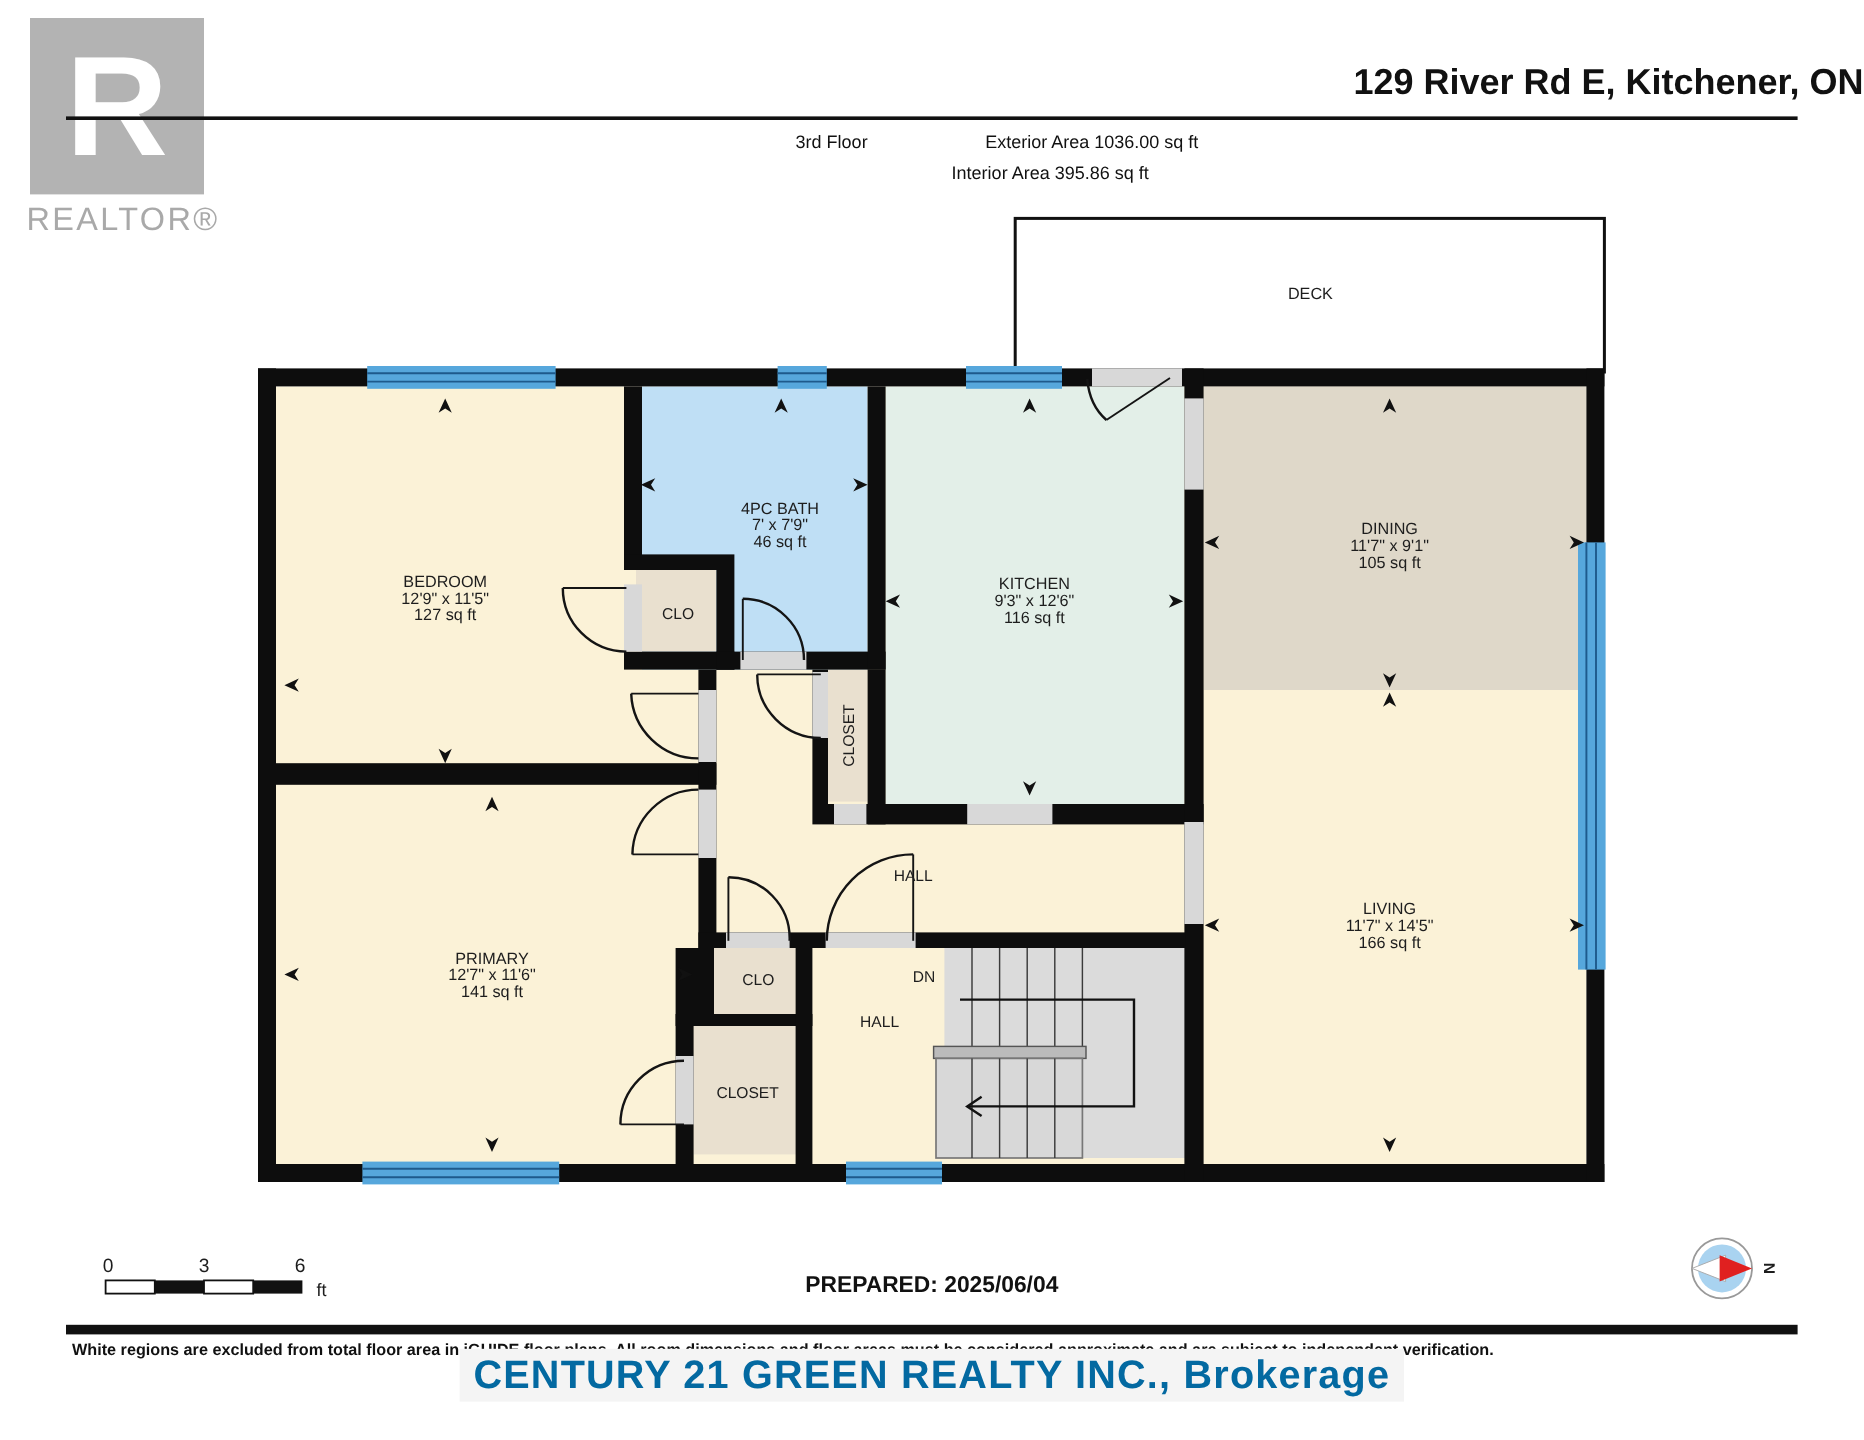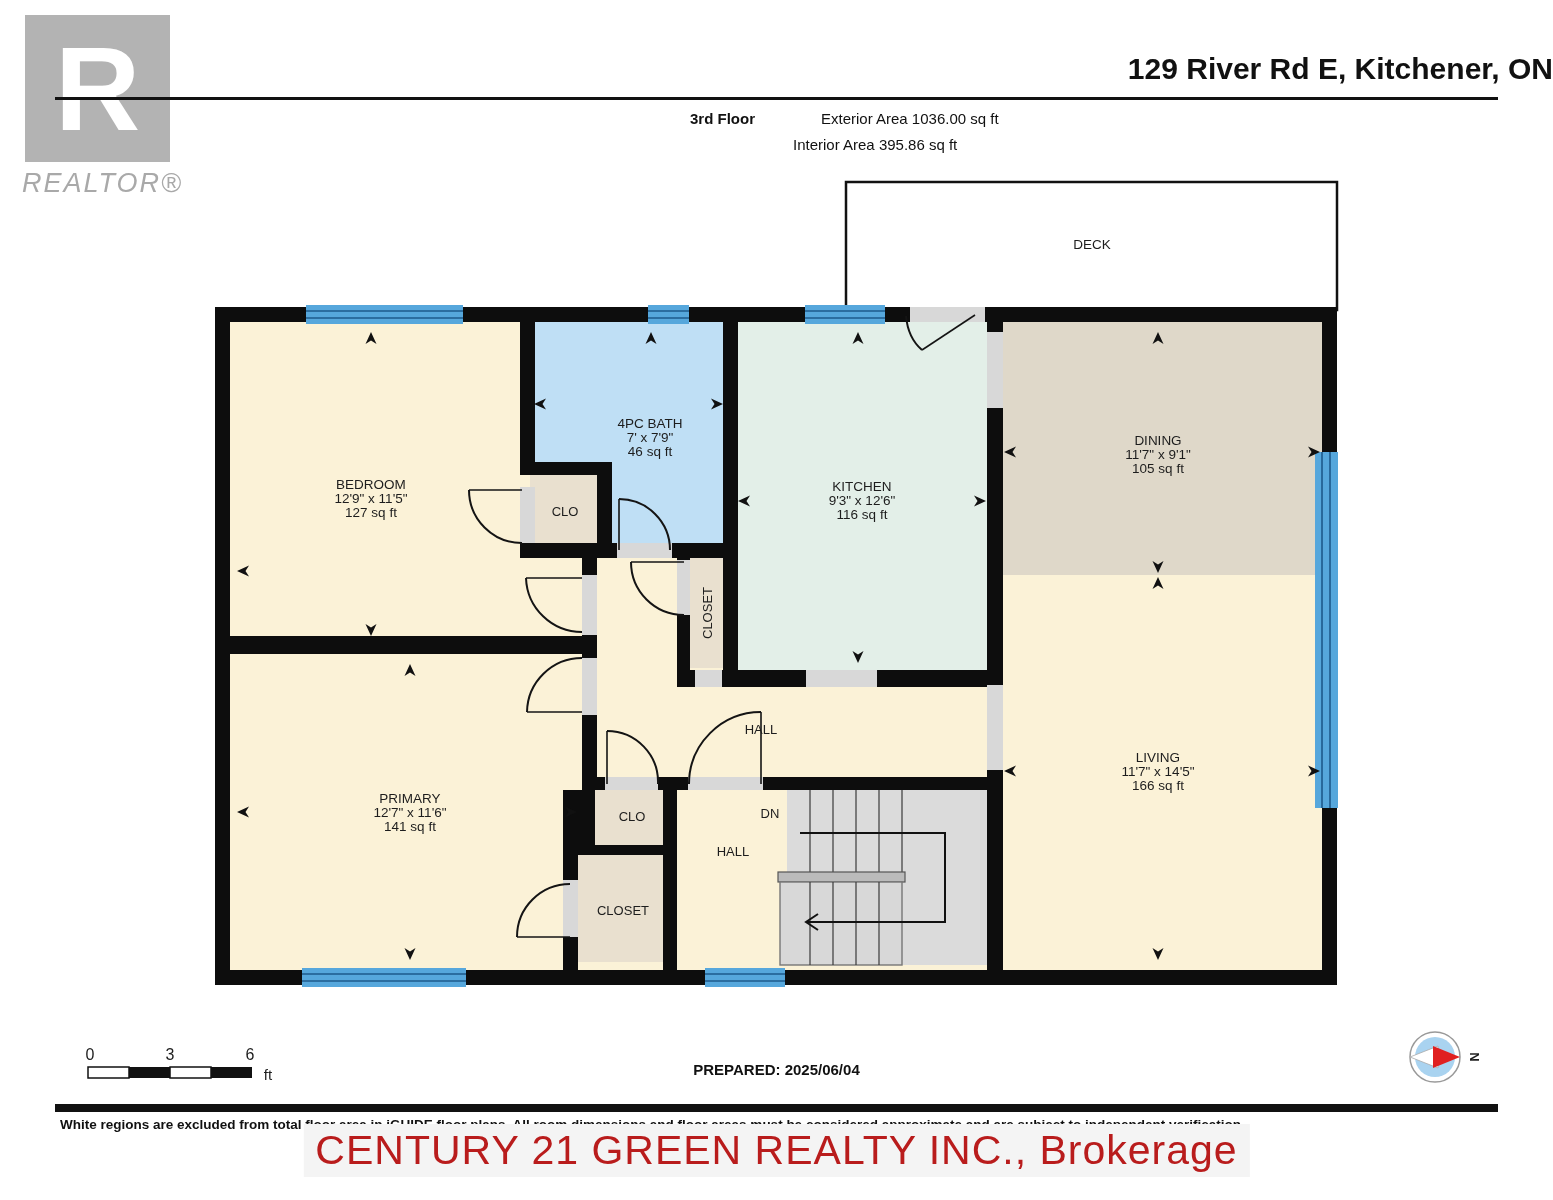--- a/index.html
+++ b/index.html
@@ -3,33 +3,33 @@
 <meta charset="utf-8">
 <style>
   html,body{margin:0;padding:0;background:#ffffff;}
   .page{position:relative;width:1553px;height:1200px;background:#ffffff;overflow:hidden;
         font-family:"Liberation Sans",sans-serif;color:#111;}
   
   .logo{position:absolute;left:25px;top:15px;width:145px;height:147px;background:#b3b3b3;
         display:flex;align-items:center;justify-content:center;}
   .logo-r{color:#ffffff;font-size:118px;font-weight:700;line-height:1;font-family:"Liberation Sans",sans-serif;}
   .realtor{position:absolute;left:22px;top:168px;color:#a9a9a9;font-size:27px;letter-spacing:2px;
-           font-family:"Liberation Sans",sans-serif;font-style:italic;}
+           font-family:"Liberation Sans",sans-serif;}
   .title{position:absolute;left:0;top:52px;width:100%;text-align:right;font-size:30px;font-weight:700;}
   .rule{position:absolute;left:55px;top:97px;width:1443px;height:3px;background:#111;}
-  .floorlbl{position:absolute;left:690px;top:110px;font-size:15px;font-weight:700;}
+  .floorlbl{position:absolute;left:663px;top:110px;font-size:15px;font-weight:400;}
   .area1{position:absolute;left:821px;top:110px;font-size:15px;}
   .area2{position:absolute;left:793px;top:136px;font-size:15px;}
   
-  .prepared{position:absolute;left:0;top:1061px;width:100%;text-align:center;font-size:15px;font-weight:700;}
+  .prepared{position:absolute;left:0;top:1061px;width:100%;text-align:center;font-size:19px;font-weight:700;}
   .bar{position:absolute;left:55px;top:1104px;width:1443px;height:8px;background:#111;}
   .disclaimer{position:absolute;left:60px;top:1117px;font-size:13.5px;font-weight:600;}
   .watermark{position:absolute;left:50%;top:1124px;transform:translateX(-50%);
-             font-size:41px;color:#b91c1c;letter-spacing:1px;background:#f4f4f4;
-             padding:3px 12px;white-space:nowrap;}
+             font-size:33px;color:#0369a1;letter-spacing:1px;background:#f4f4f4;
+             padding:3px 12px;white-space:nowrap;font-weight:bold;}
   
   svg{position:absolute;left:0;top:0;}
   svg text{font-family:"Liberation Sans",sans-serif;fill:#1d1d1d;font-size:13.5px;text-anchor:middle;}
   svg text.small{font-size:13px;}
   .wall{fill:#0d0d0d;}
   .open{fill:#d8d8d8;}
   .winl{stroke:#1e5a8c;stroke-width:1.6;}
   .door{stroke:#141414;stroke-width:2;fill:none;}
   .leaf{stroke:#141414;stroke-width:1.6;}
   .tread{stroke:#3a3a3a;stroke-width:1.2;}

